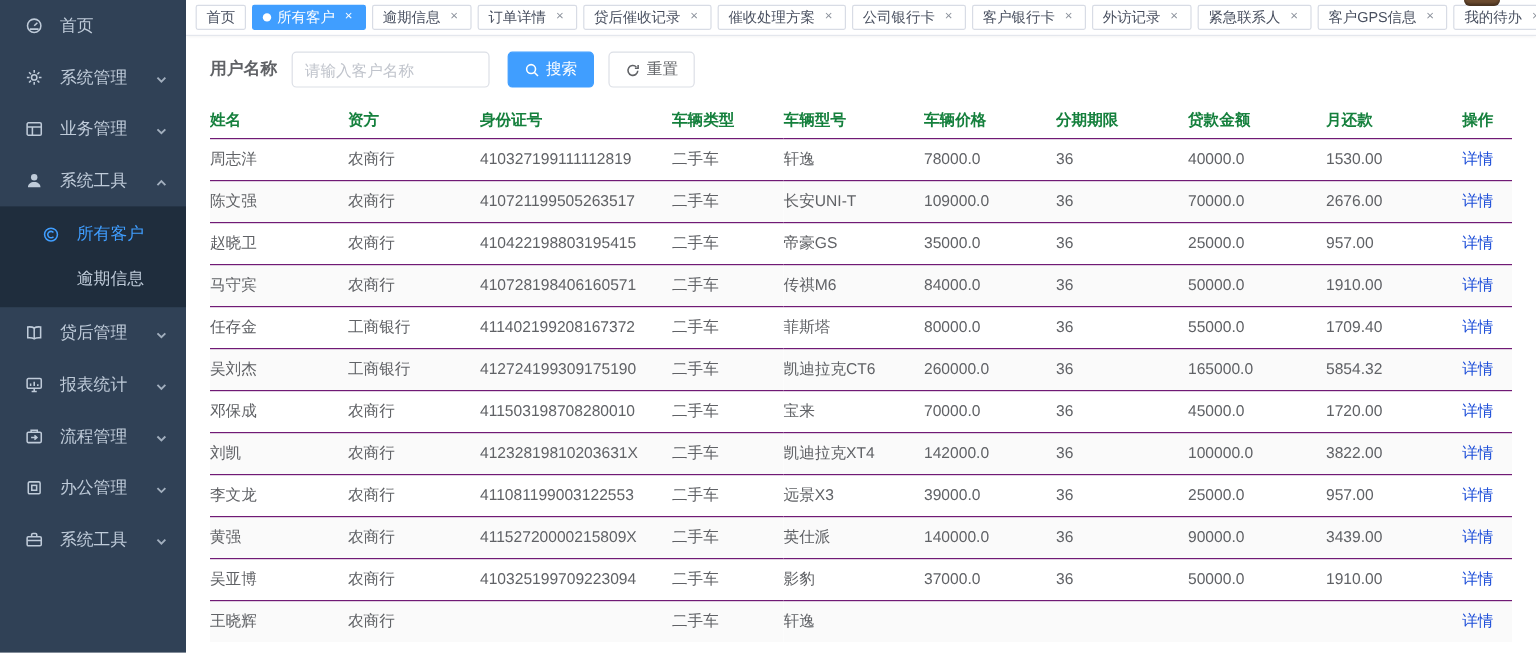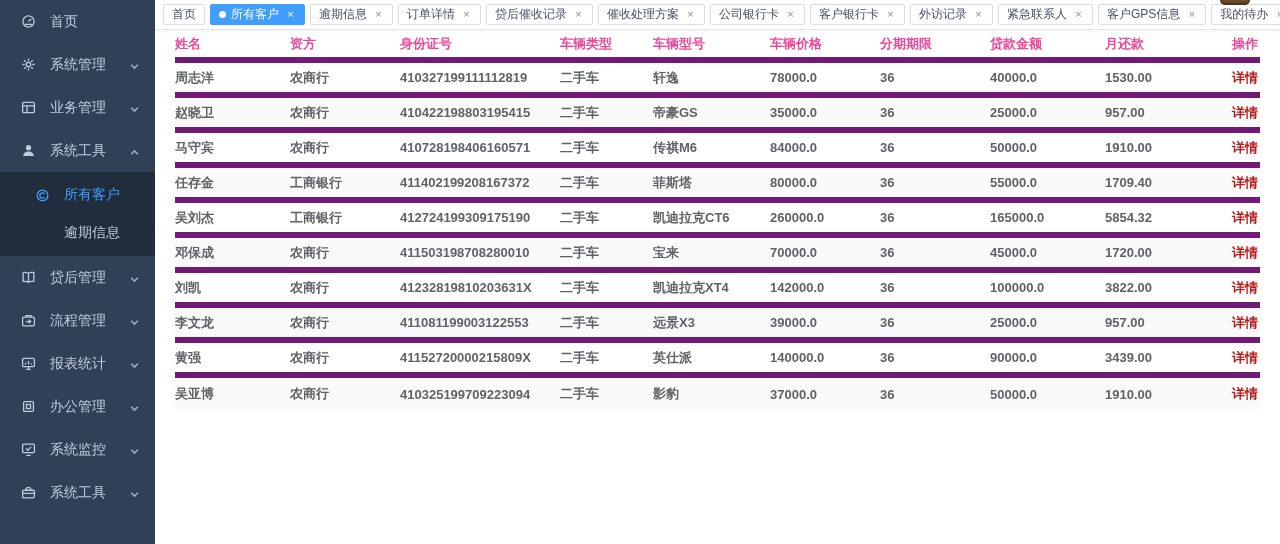--- a/index.html
+++ b/index.html
@@ -40,26 +40,26 @@
   .btn { display:inline-flex; align-items:center; justify-content:center; height:30px; padding:0 13px; border-radius:4px; font-size:13px; cursor:pointer; font-family:inherit; }
   .btn .ic { width:13px; height:13px; margin-right:5px; display:inline-flex; }
   .btn .ic svg { width:13px; height:13px; fill:none; stroke-width:1.4; }
   .btn.primary { margin-left:15px; background:#409eff; border:1px solid #409eff; color:#fff; }
   .btn.primary .ic svg { stroke:#fff; }
   .btn.plain { margin-left:12px; background:#fff; border:1px solid #dcdfe6; color:#606266; }
   .btn.plain .ic svg { stroke:#606266; }
 
   .table-wrap { padding:0 20px; }
   table { width:100%; border-collapse:collapse; table-layout:fixed; }
-  th { text-align:left; font-size:13px; font-weight:bold; color:#ec4899; height:30px; padding:0; white-space:nowrap; overflow:hidden;margin-left:41px; }
+  th { text-align:left; font-size:13px; font-weight:bold; color:#15803d; height:30px; padding:0; white-space:nowrap; overflow:hidden;margin-left:41px; }
   td { font-size:13px; color:#606266; height:35px; padding:0; white-space:nowrap; overflow:hidden; }
-  tbody tr { border-top:6px solid #701a75;font-weight:bold; }
+  tbody tr { border-top:1px solid #701a75; }
   tbody tr:nth-child(even) { background:#fafafa; }
-  th.col-action, td.col-action { text-align:right; padding-right:2px; }
-  td.col-action a { color:#b91c1c; text-decoration:none; cursor:pointer; }
+  th.col-action, td.col-action { text-align:center; padding-right:2px; }
+  td.col-action a { color:#1d4ed8; text-decoration:none; cursor:pointer; }
 </style>
 </head>
 <body>
 
 <div class="app">
 
   <aside class="sidebar">
     <nav id="sidebar-menu">
         <div class="sb-item">
           <span class="ic">
@@ -128,61 +128,49 @@
             </svg>
           </span>
           <span class="lbl">贷后管理</span>
           <span class="chev"><svg viewBox="0 0 10 10">
               <path d="M2 3.4l3 3 3-3"></path>
             </svg></span>
         </div>
         <div class="sb-item">
           <span class="ic">
             <svg viewBox="0 0 14 14">
+              <rect x="1.5" y="2.3" width="11" height="7.6" rx="1"></rect>
+              <path d="M5 12.4h4M7 9.9v2.5M4.2 8V6.2M7 8V4.7M9.8 8V6.8"></path>
+            </svg>
+          </span>
+          <span class="lbl">报表统计</span>
+          <span class="chev"><svg viewBox="0 0 10 10">
+              <path d="M2 3.4l3 3 3-3"></path>
+            </svg></span>
+        </div>
+        <div class="sb-item">
+          <span class="ic">
+            <svg viewBox="0 0 14 14">
               <rect x="1.5" y="3.9" width="11" height="8.1" rx="1"></rect>
               <path d="M4.6 3.9V2.4h4.8v1.5M4.6 8h4M7.2 6.4L9.1 8l-1.9 1.6"></path>
             </svg>
           </span>
           <span class="lbl">流程管理</span>
           <span class="chev"><svg viewBox="0 0 10 10">
               <path d="M2 3.4l3 3 3-3"></path>
             </svg></span>
         </div>
         <div class="sb-item">
           <span class="ic">
             <svg viewBox="0 0 14 14">
-              <rect x="1.5" y="2.3" width="11" height="7.6" rx="1"></rect>
-              <path d="M5 12.4h4M7 9.9v2.5M4.2 8V6.2M7 8V4.7M9.8 8V6.8"></path>
-            </svg>
-          </span>
-          <span class="lbl">报表统计</span>
-          <span class="chev"><svg viewBox="0 0 10 10">
-              <path d="M2 3.4l3 3 3-3"></path>
-            </svg></span>
-        </div>
-        <div class="sb-item">
-          <span class="ic">
-            <svg viewBox="0 0 14 14">
               <rect x="2.4" y="2.4" width="9.2" height="9.2" rx="1"></rect>
               <rect x="5.1" y="5.1" width="3.8" height="3.8"></rect>
             </svg>
           </span>
           <span class="lbl">办公管理</span>
-          <span class="chev"><svg viewBox="0 0 10 10">
-              <path d="M2 3.4l3 3 3-3"></path>
-            </svg></span>
-        </div>
-        <div class="sb-item">
-          <span class="ic">
-            <svg viewBox="0 0 14 14">
-              <rect x="1.5" y="2" width="11" height="8" rx="1"></rect>
-              <path d="M5 12.4h4M4.7 6l1.7 1.7 3-3.2"></path>
-            </svg>
-          </span>
-          <span class="lbl">系统监控</span>
           <span class="chev"><svg viewBox="0 0 10 10">
               <path d="M2 3.4l3 3 3-3"></path>
             </svg></span>
         </div>
         <div class="sb-item">
           <span class="ic">
             <svg viewBox="0 0 14 14">
               <rect x="1.5" y="4.9" width="11" height="7.1" rx="1"></rect>
               <path d="M5 4.9V3.4a1 1 0 0 1 1-1h2a1 1 0 0 1 1 1v1.5M1.5 7.9h11"></path>
             </svg>
@@ -242,20 +230,42 @@
         <div class="tab">
           <span>客户GPS信息</span>
           <span class="x">×</span>
         </div>
         <div class="tab">
           <span>我的待办</span>
           <span class="x">×</span>
         </div>
       </div>
 
+    <div class="search-row">
+      <label>用户名称</label>
+      <input type="text" placeholder="请输入客户名称" style="">
+      <button class="btn primary">
+        <span class="ic">
+          <svg viewBox="0 0 14 14">
+              <circle cx="6" cy="6" r="4"></circle>
+              <path d="M9 9l3.2 3.2"></path>
+            </svg>
+        </span>
+        <span>搜索</span>
+      </button>
+      <button class="btn plain">
+        <span class="ic">
+          <svg viewBox="0 0 14 14">
+              <path d="M11.3 7.5A4.4 4.4 0 1 1 10 4.1"></path>
+              <path d="M11.6 2.3v2.9H8.7" fill="none"></path>
+            </svg>
+        </span>
+        <span>重置</span>
+      </button>
+    </div>
 
     <div class="table-wrap">
       <table>
         <colgroup>
           <col style="width:115px">
             <col style="width:110px">
             <col style="width:160px">
           <col style="width:93px">
             <col style="width:117px">
             <col style="width:110px">
@@ -285,20 +295,32 @@
               <td>410327199111112819</td>
               <td>二手车</td>
               <td>轩逸</td>
               <td>78000.0</td>
               <td>36</td>
               <td>40000.0</td>
               <td>1530.00</td>
               <td class="col-action"><a>详情</a></td>
             </tr>
             <tr>
+              <td>陈文强</td>
+              <td>农商行</td>
+              <td>410721199505263517</td>
+              <td>二手车</td>
+              <td>长安UNI-T</td>
+              <td>109000.0</td>
+              <td>36</td>
+              <td>70000.0</td>
+              <td>2676.00</td>
+              <td class="col-action"><a>详情</a></td>
+            </tr>
+            <tr>
               <td>赵晓卫</td>
               <td>农商行</td>
               <td>410422198803195415</td>
               <td>二手车</td>
               <td>帝豪GS</td>
               <td>35000.0</td>
               <td>36</td>
               <td>25000.0</td>
               <td>957.00</td>
               <td class="col-action"><a>详情</a></td>
@@ -390,20 +412,32 @@
             <tr>
               <td>吴亚博</td>
               <td>农商行</td>
               <td>410325199709223094</td>
               <td>二手车</td>
               <td>影豹</td>
               <td>37000.0</td>
               <td>36</td>
               <td>50000.0</td>
               <td>1910.00</td>
+              <td class="col-action"><a>详情</a></td>
+            </tr>
+            <tr>
+              <td>王晓辉</td>
+              <td>农商行</td>
+              <td></td>
+              <td>二手车</td>
+              <td>轩逸</td>
+              <td></td>
+              <td></td>
+              <td></td>
+              <td></td>
               <td class="col-action"><a>详情</a></td>
             </tr>
           </tbody>
       </table>
     </div>
   </main>
 
 </div>
 
 </body></html>

